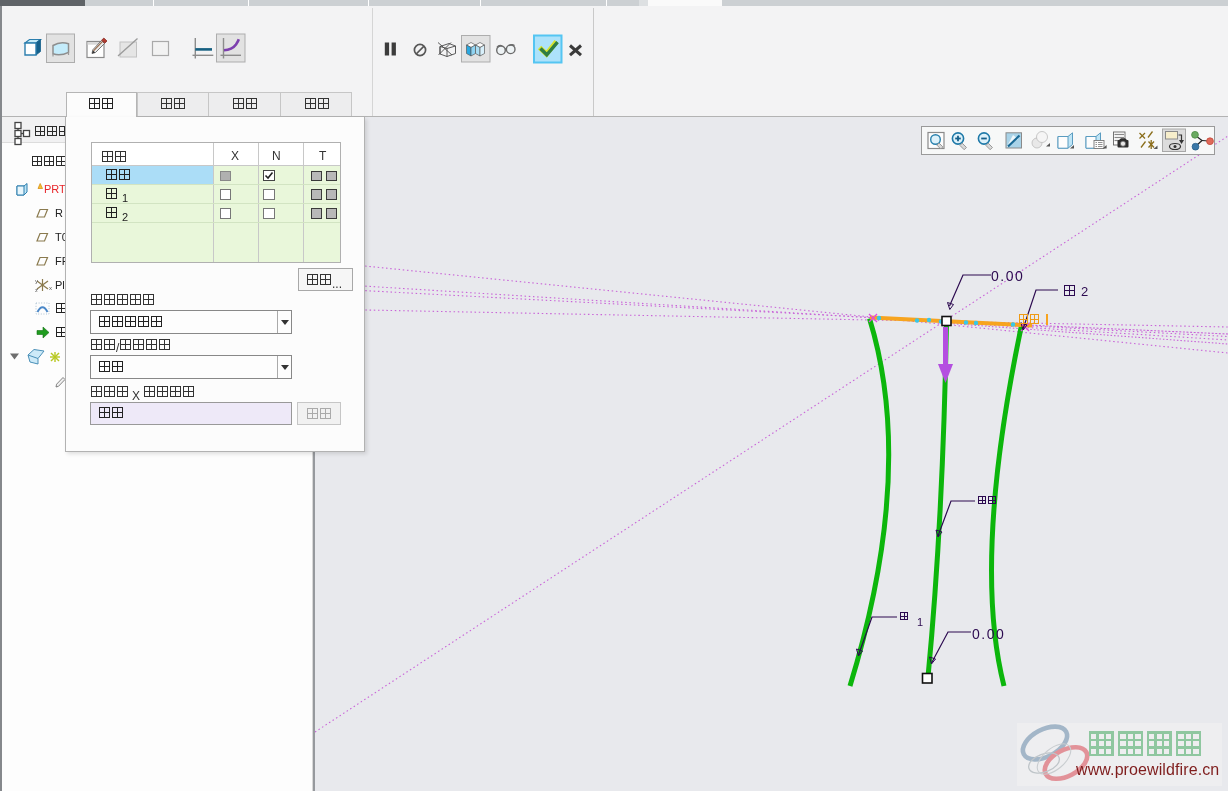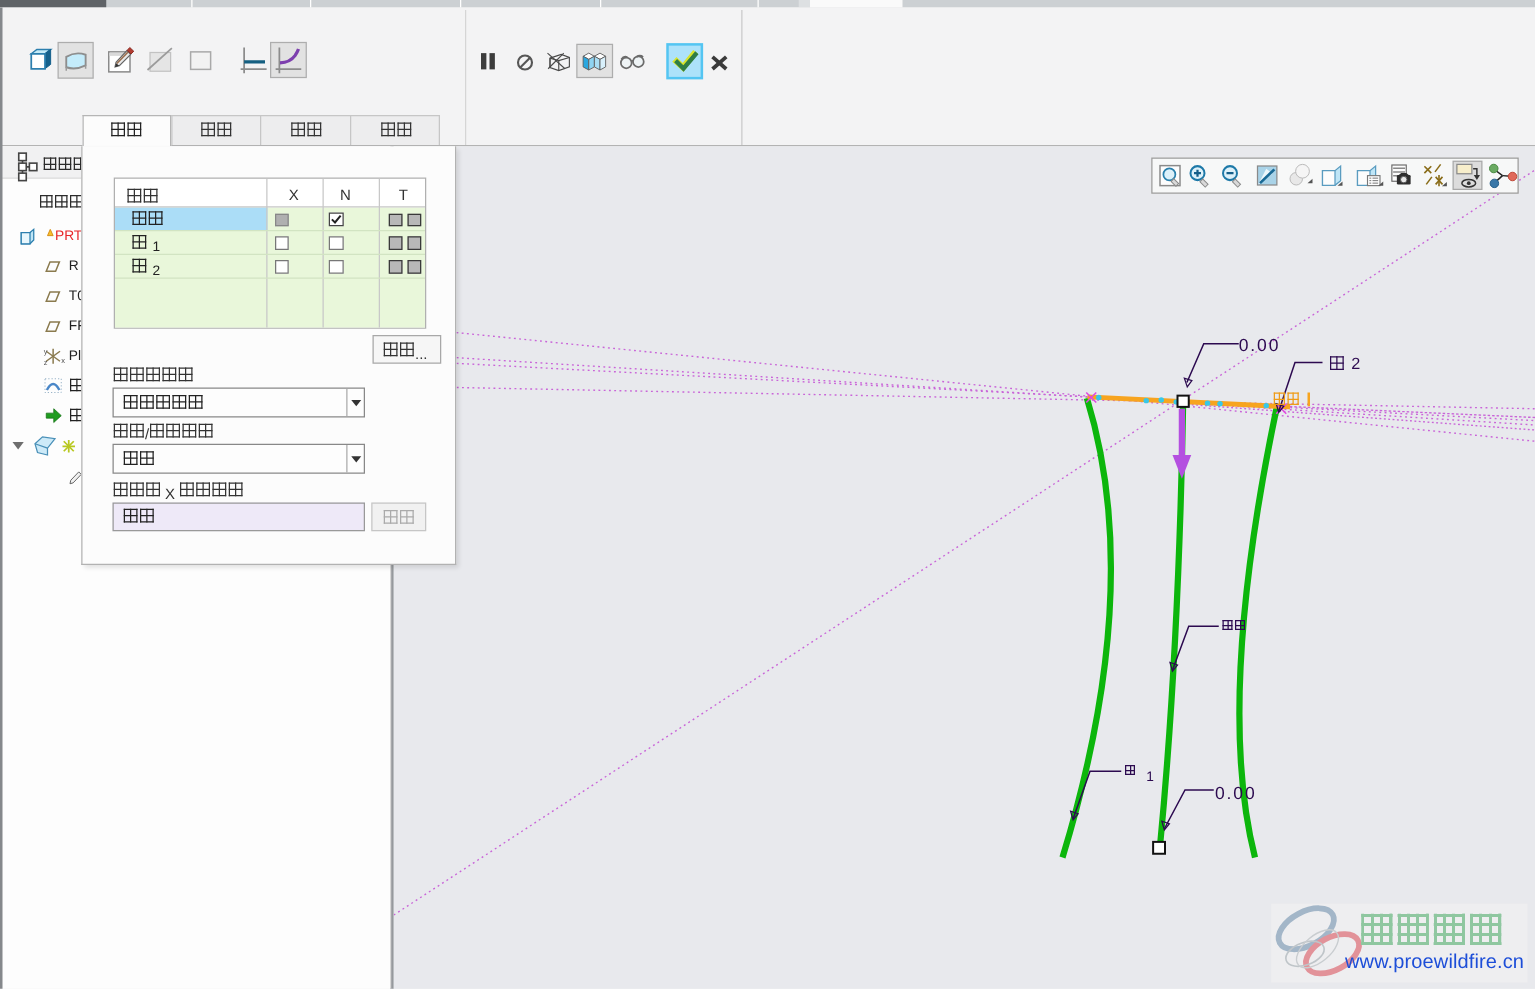--- a/index.html
+++ b/index.html
@@ -351,21 +351,21 @@
 </svg>
 
 <div class="abs" style="left:1017px;top:723px;width:205px;height:63px;background:#eeeef0;"></div>
 <svg class="abs" style="left:1017px;top:723px;" width="205" height="63" viewBox="0 0 205 63">
  <ellipse cx="28" cy="20" rx="24" ry="13.5" fill="none" stroke="#a3b6c8" stroke-width="4.6" transform="rotate(-28 28 20)"></ellipse>
  <ellipse cx="49" cy="40" rx="23" ry="13" fill="none" stroke="#e29299" stroke-width="4.6" transform="rotate(-28 49 40)"></ellipse>
  <ellipse cx="27" cy="40" rx="16" ry="9" fill="none" stroke="#bfc5c9" stroke-width="1.3" transform="rotate(-20 27 40)"></ellipse>
  <ellipse cx="37" cy="36" rx="20" ry="10.5" fill="none" stroke="#c9cdd0" stroke-width="1.1" transform="rotate(-40 37 36)"></ellipse>
 </svg>
 <div class="abs" style="left:1087px;top:731px;color:#8fc7a0;"><i class="zw"></i><i class="zw"></i><i class="zw"></i><i class="zw"></i></div>
-<div class="abs" style="left:1076px;top:761px;color:#1d4ed8;font-size:16px;letter-spacing:0.1px;">www.proewildfire.cn</div>
+<div class="abs" style="left:1076px;top:761px;color:#7f1d1d;font-size:16px;letter-spacing:0.1px;">www.proewildfire.cn</div>
 
 <div class="abs" style="left:65px;top:117px;width:300px;height:335px;background:#fcfcfc;border:1px solid #b2b2b2;border-top:none;box-sizing:border-box;box-shadow:2px 2px 4px rgba(0,0,0,0.12);"></div>
 
 <div class="abs" style="left:91px;top:142px;width:250px;height:121px;background:#fff;border:1px solid #b0b0b0;box-sizing:border-box;"></div>
 <div class="abs" style="left:92px;top:166px;width:248px;height:96px;background:#e9f7da;"></div>
 <div class="abs" style="left:92px;top:166px;width:122px;height:18px;background:#abddf7;"></div>
 <div class="abs" style="left:213px;top:143px;width:1px;height:119px;background:#c8c8c8;"></div>
 <div class="abs" style="left:258px;top:143px;width:1px;height:119px;background:#c8c8c8;"></div>
 <div class="abs" style="left:303px;top:143px;width:1px;height:119px;background:#c8c8c8;"></div>
 <div class="abs" style="left:92px;top:165px;width:248px;height:1px;background:#c8c8c8;"></div>

